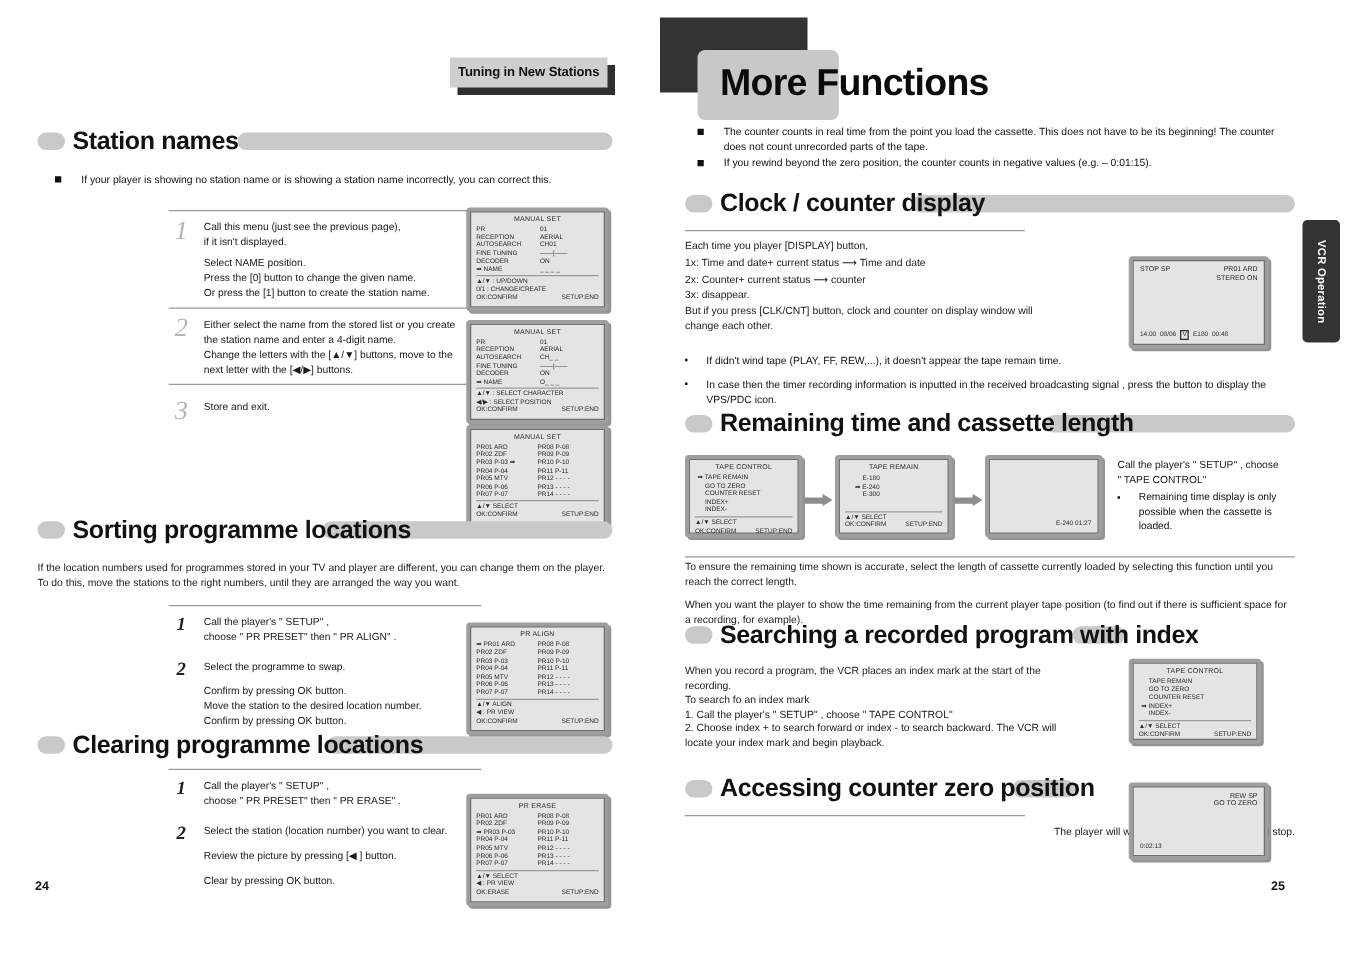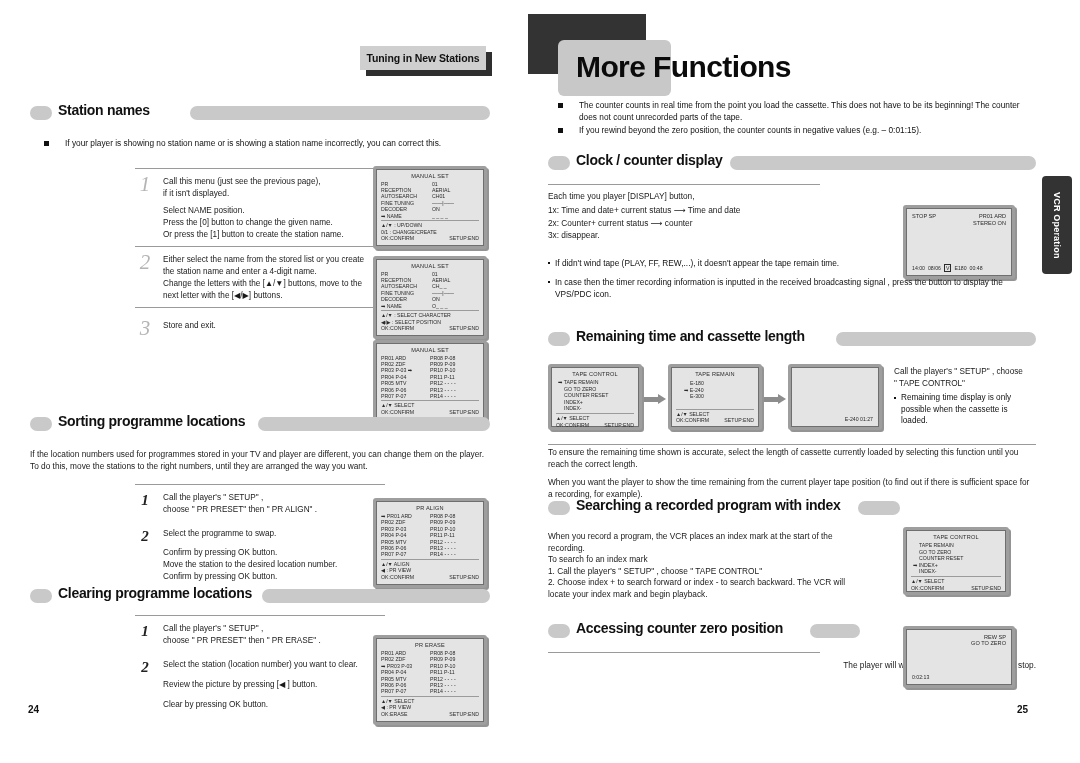--- a/index.html
+++ b/index.html
@@ -50,33 +50,33 @@
   }
 
   
   .section-head { position:relative; height:22px; margin-bottom:4px; }
   .section-head .chip {
     position:absolute; left:0; top:4px; width:22px; height:14px;
     background:#c9c9c9; border-radius:7px;
   }
   .section-head .label {
     position:absolute; left:28px; top:0;
-    font-size:14px; font-weight:bold; color:#111;
+    font-size:20px; font-weight:bold; color:#111;
     letter-spacing:-.3px; white-space:nowrap; z-index:2;
   }
   .section-head .bar {
     position:absolute; top:4px; height:14px;
     background:#c9c9c9; border-radius:7px;
   }
 
   
   .p { font-size:8.3px; line-height:11.5px; color:#1a1a1a; }
   .bullet-sq { display:flex; gap:16px; align-items:flex-start; font-size:8.3px; line-height:11.5px; }
   .bullet-sq .sq { width:5px; height:5px; background:#111; margin-top:3px; flex:0 0 5px; }
-  .bullet-dot { display:flex; gap:5px; align-items:flex-start; font-size:8.3px; line-height:12px; }
+  .bullet-dot { display:flex; gap:15px; align-items:flex-start; font-size:8.3px; line-height:12px; }
   .bullet-dot .dt { width:2px; height:2px; background:#111; margin-top:5px; flex:0 0 2px; }
   .rule { height:1px; background:#9a9a9a; }
   .step { display:flex; gap:8px; padding:5px 0 5px 0; }
   .step .num {
     font-size:21px; color:#b4b4b4; font-family:"Liberation Serif", serif;
     font-style:italic; width:20px; text-align:center; flex:0 0 20px; line-height:20px;
   }
   .step .num.dark { color:#222; font-size:15px; font-weight:bold; font-style:italic; }
   .step .body { font-size:8.2px; line-height:12px; color:#1a1a1a; padding-top:2px; }
 
@@ -440,20 +440,21 @@
       <div class="bar" style="left:182px;width:306px;"></div>
     </div>
     <div class="rule" style="margin-top:10px;width:272px;"></div>
 
     <div style="position:relative;">
       <div style="width:290px;padding-top:6px;">
         <div class="p">Each time you player [DISPLAY] button,</div>
         <div class="p" style="margin-top:2px;">1x: Time and date+ current status   ⟶  Time and date</div>
         <div class="p" style="margin-top:2px;">2x: Counter+ current status  ⟶  counter</div>
         <div class="p">3x: disappear.</div>
+        <div class="p" style="margin-top:2px;">But if you press [CLK/CNT] button, clock and counter on display window will change each other.</div>
       </div>
 
       <div style="position:absolute;left:355px;top:20px;">
         <div class="osd"><div class="osd-inner" style="width:106px;height:68px;padding:4px 5px;">
           <div style="display:flex;justify-content:space-between;font-size:5.6px;color:#2a2a2a;">
             <span>STOP  SP</span>
             <span>PR01   ARD</span>
           </div>
           <div style="text-align:right;font-size:5.6px;color:#2a2a2a;margin-top:1px;">STEREO  ON</div>
           <div style="position:absolute;left:5px;bottom:3px;display:flex;gap:3px;align-items:center;font-size:5.2px;color:#2a2a2a;">

